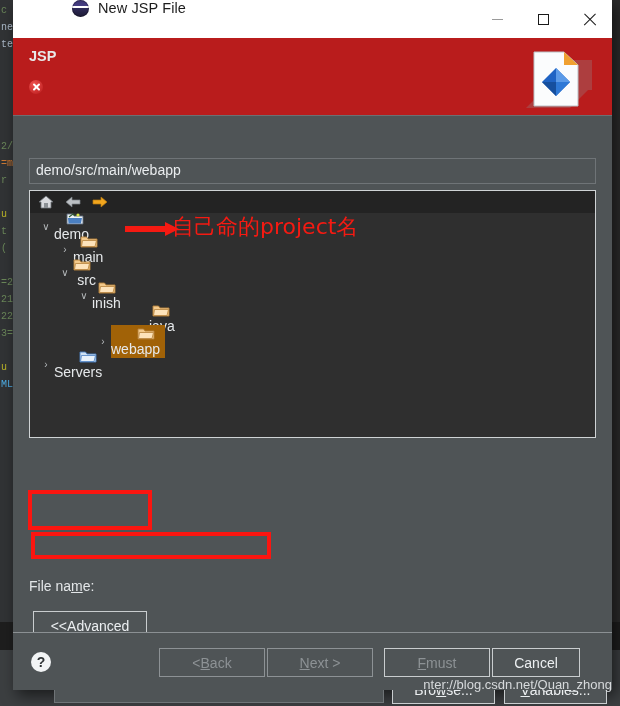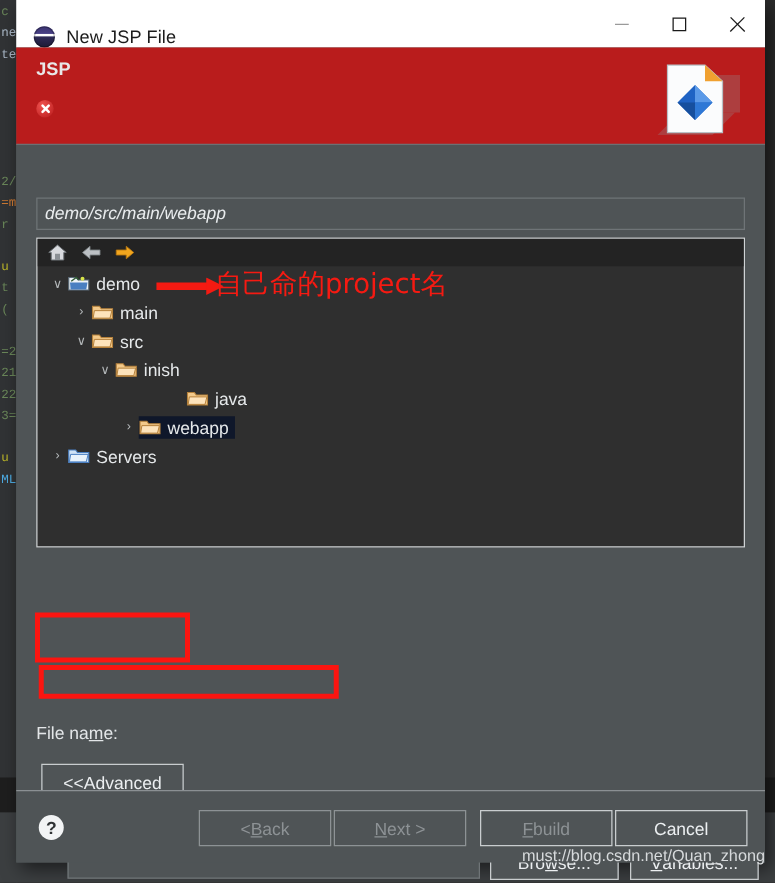--- a/index.html
+++ b/index.html
@@ -52,22 +52,23 @@
   #dialog {
     position: absolute;
     left: 13px; top: 0; width: 599px; height: 690px;
     background: #4f5456;
     box-shadow: 4px 6px 14px rgba(0,0,0,.55);
   }
 
   
   .titlebar {
     height: 38px; background: #ffffff;
-    display: flex; align-items: flex-end;
+    display: flex; align-items: flex-start;
     position: relative;
+    padding-left: 45px;
   }
   .titlebar .app-icon {
     width: 17px; height: 17px; margin-left: 14px; margin-right: 9px;
     position: relative; flex: none;
   }
   .ecl-sphere {
     width: 17px; height: 17px; border-radius: 50%;
     background: linear-gradient(180deg,#3b3470 0%,#473f85 34%,#ffffff 36%,#ffffff 47%,#2f2b58 49%,#1c1a33 100%);
     box-shadow: inset 0 0 0 1px rgba(0,0,0,.25);
   }
@@ -120,45 +121,45 @@
 
   .lbl { font-size: 14px; color: #e3e6e8; }
   .lbl u { text-decoration: underline; }
 
   .parent-label { position: absolute; left: 16px; top: 18px; }
 
   .path-field {
     position: absolute; left: 16px; top: 42px; width: 567px; height: 26px;
     background: #4f5456; border: 1px solid #6f7477;
     font-size: 14px; color: #e9ecee; padding: 3px 5px 0 6px;
-    white-space: nowrap; overflow: hidden; font-style: italic;
+    white-space: nowrap; overflow: hidden;
   }
 
   
   .tree-box {
     position: absolute; left: 16px; top: 74px; width: 567px; height: 248px;
     background: #2f2f2f; border: 1px solid #cfd3d5;
     overflow: hidden;
   }
   .tree-toolbar {
     height: 22px; background: #232323; display: flex; align-items: center; padding-left: 8px; gap: 11px;
   }
   .tb-icon { width: 16px; height: 16px; position: relative; }
 
   .tree-rows { position: relative; padding-top: 2px; }
   .trow {
     display: flex; align-items: center; height: 23px;
     font-size: 14px; color: #e6e9eb; white-space: nowrap;
   }
-  .trow.selected .tlabel-wrap { background: #0f172a; padding: 1px 5px 1px 0; }
+  .trow.selected .tlabel-wrap { background: #a16207; padding: 1px 5px 1px 0; }
   .twist {
     width: 16px; text-align: center; color: #b4b8ba; font-size: 10px; flex: none;
   }
   .tfolder { width: 18px; height: 15px; flex: none; margin-right: 5px; position: relative; }
-  .tlabel-wrap { display: flex; align-items: center; }
+  .tlabel-wrap { display: flex; align-items: flex-end; flex-direction: column; }
 
   
   .filename-label { position: absolute; left: 16px; top: 462px; }
   .filename-field {
     position: absolute; left: 101px; top: 457px; width: 482px; height: 25px;
     background: #4f5456; border: 1px solid #6f7477;
     font-size: 14px; color: #eceff1; padding: 2px 5px 0 6px;
   }
 
   
@@ -200,21 +201,21 @@
     background: #4f5456; border-top: 1px solid #8b9093;
   }
   .help-icon {
     position: absolute; left: 18px; top: 19px; width: 20px; height: 20px;
     border-radius: 50%; background: #f2f4f5; color: #2f3335;
     font-size: 14px; font-weight: bold; display: flex; align-items: center; justify-content: center;
   }
   .back-btn   { position: absolute; left: 146px; top: 15px; width: 106px; height: 29px; }
   .next-btn   { position: absolute; left: 254px; top: 15px; width: 106px; height: 29px; }
   .finish-btn { position: absolute; left: 371px; top: 15px; width: 106px; height: 29px; }
-  .cancel-btn { position: absolute; left: 479px; top: 15px; width: 106px; height: 29px; }
+  .cancel-btn { position: absolute; left: 479px; top: 15px; width: 88px; height: 29px; }
 
   .watermark {
     position: absolute; right: 0px; top: 44px;
     font-size: 13px; color: #d7dadc;
   }
 
   
   .annot-rect { position: absolute; border: 4px solid #fb1510; }
   .annot-adv { left: 15px; top: 490px; width: 124px; height: 40px; }
   .annot-chk { left: 18px; top: 532px; width: 240px; height: 27px; }
@@ -408,24 +409,24 @@
         <span>&lt; </span>
         <u>B</u>
         <span>ack</span>
       </div>
     <div class="btn disabled next-btn">
         <u>N</u>
         <span>ext &gt;</span>
       </div>
     <div class="btn finish-btn" style="border-color:#c9cdcf;color:#8d9295;">
         <u>F</u>
-        <span>build</span>
+        <span>must</span>
       </div>
     <div class="btn cancel-btn">Cancel</div>
-    <div class="watermark">must://blog.csdn.net/Quan_zhong</div>
+    <div class="watermark">nter://blog.csdn.net/Quan_zhong</div>
   </div>
 
   <div class="annot-rect annot-adv"></div>
   <div class="annot-rect annot-chk"></div>
 </div>
 
 <div class="annot-arrow">
   <svg width="54" height="14" viewBox="0 0 54 14">
     <rect x="0" y="4" width="42" height="6" fill="#f51a12"></rect>
     <polygon points="40,0 54,7 40,14" fill="#f51a12"></polygon>

